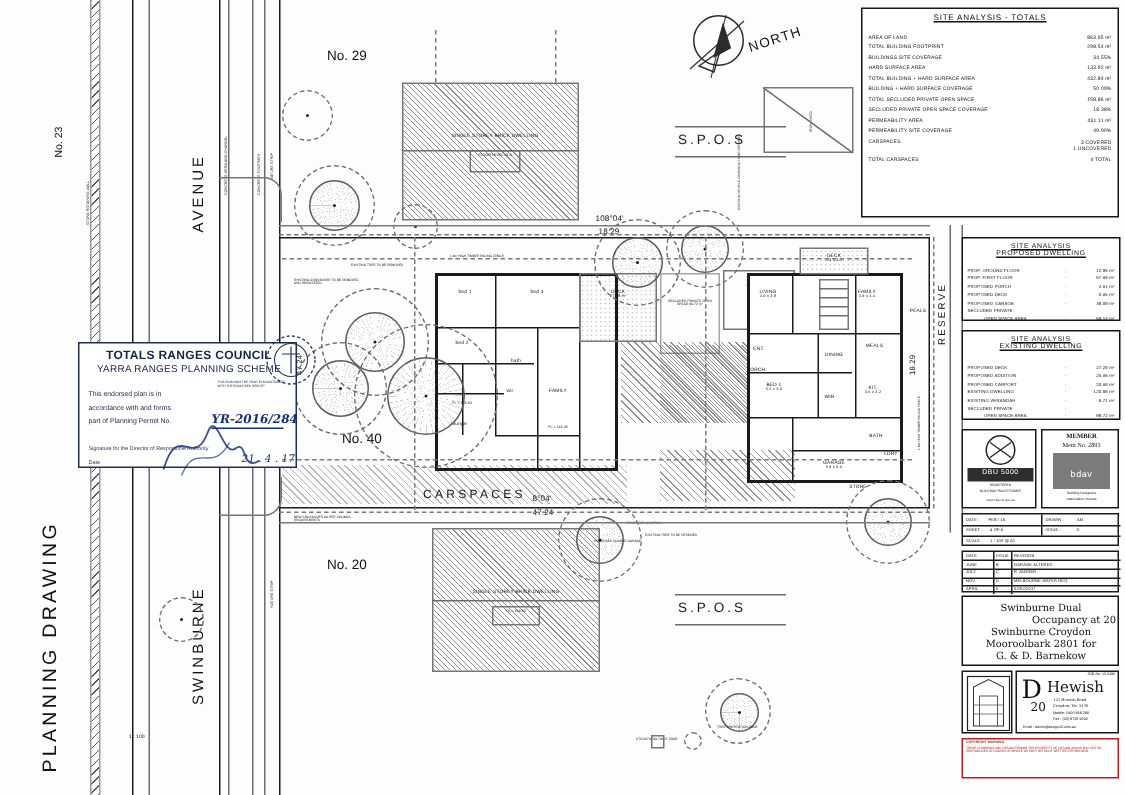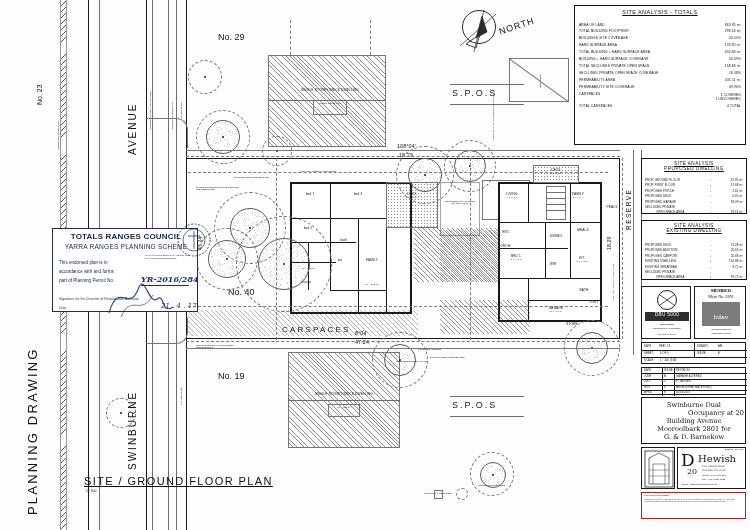--- a/index.html
+++ b/index.html
@@ -258,21 +258,21 @@
   <div class="t sml rot90" style="left:190px; top:262px; font-size:5.2px;">188°04'</div>
   <div class="t sml rot90" style="left:198px; top:250px; font-size:5.2px;">47.24</div>
 
   <div class="t med rot90" style="left:626px; top:230px; letter-spacing:1.5px; font-size:6.5px;">RESERVE</div>
   <div class="ln vl thin" style="left:633px; top:150px; height:205px;"></div>
   <div class="ln vl thin" style="left:641px; top:150px; height:205px;"></div>
 
   <div class="t big" style="left:218px; top:33px; font-size:9px;">No. 29</div>
   <div class="t med rot90" style="left:36px; top:105px; font-size:7px;">No. 23</div>
   <div class="t big" style="left:228px; top:288px; font-size:9px;">No. 40</div>
-  <div class="t big" style="left:218px; top:372px; font-size:9px;">No. 19</div>
+  <div class="t big" style="left:218px; top:372px; font-size:9px;">No. 20</div>
 
   <div class="abs hatchfine box light" style="left:268px; top:55px; width:118px; height:92px;"></div>
   <div class="room" style="left:330px; top:88px;">
     <div class="nm">SINGLE STOREY BRICK DWELLING</div>
   </div>
   <div class="box light" style="left:313px; top:100px; width:34px; height:15px;"></div>
   <div class="t micro c" style="left:330px; top:103px;">FLOOR LEVEL 24.0</div>
   <div class="dash-v" style="left:290px; top:20px; height:35px;"></div>
   <div class="dash-v" style="left:370px; top:20px; height:35px;"></div>
   <div class="ln hl thin" style="left:268px; top:100px; width:118px;"></div>
@@ -697,21 +697,21 @@
     <div class="tbcell" style="left:34px; top:17.7px;">MELBOURNE WATER REQ.</div>
 
     <div class="tbcell" style="left:2px; top:23.2px;">APRIL</div>
     <div class="tbcell" style="left:22px; top:23.2px;">E</div>
     <div class="tbcell" style="left:34px; top:23.2px;">02/02/2017</div>
   </div>
 
   <div class="panel" style="left:641px; top:397px; width:105px; height:47px;">
     <div class="t c" style="left:52px; top:4px; font-size:6.6px; font-family:'DejaVu Serif',serif;">Swinburne Dual</div>
     <div class="t c" style="left:52px; top:12px; font-size:6.6px; font-family:'DejaVu Serif',serif;padding-left:44px;">Occupancy at 20</div>
-    <div class="t c" style="left:52px; top:20px; font-size:6.6px; font-family:'DejaVu Serif',serif;">Building Avenue</div>
+    <div class="t c" style="left:52px; top:20px; font-size:6.6px; font-family:'DejaVu Serif',serif;">Swinburne Croydon</div>
     <div class="t c" style="left:52px; top:28px; font-size:6.6px; font-family:'DejaVu Serif',serif;">Mooroolbark 2801 for</div>
     <div class="t c" style="left:52px; top:36px; font-size:6.6px; font-family:'DejaVu Serif',serif;">G. &amp; D. Barnekow</div>
   </div>
 
   <div class="logobox" style="left:641px; top:447px; width:34px; height:42px;">
     <svg class="abs" width="30" height="38" style="left:2px; top:2px;">
       <rect x="1" y="1" width="28" height="36" fill="none" stroke="#222" stroke-width="0.8"></rect>
       <path d="M5 34 L5 8 L15 3 L25 8 L25 34 Z" fill="none" stroke="#333" stroke-width="0.7"></path>
       <path d="M9 34 L9 14 L21 14 L21 34" fill="none" stroke="#444" stroke-width="0.6"></path>
       <line x1="5" y1="20" x2="25" y2="20" stroke="#555" stroke-width="0.5"></line>
@@ -752,21 +752,20 @@
       <path d="M16 44 C 26 20, 36 44, 48 22" fill="none" stroke="#16307a" stroke-width="0.9" opacity="0.7"></path>
     </svg>
   </div>
 
   <svg class="abs" width="36" height="36" style="left:176px; top:222px;">
     <circle cx="18" cy="18" r="16" fill="none" stroke="#24365e" stroke-width="0.9" stroke-dasharray="2 1.6"></circle>
     <circle cx="18" cy="18" r="11" fill="none" stroke="#24365e" stroke-width="0.7"></circle>
     <path d="M18 9 L18 27 M12 14 L24 14" stroke="#24365e" stroke-width="0.8"></path>
   </svg>
 
-  <div class="t" style="left:84px; top:476px; font-size:11px; letter-spacing:1.4px; text-decoration:underline;">SITE / GROUND FLOOR PLAN</div>
   <div class="t" style="left:86px; top:490px; font-size:3.4px;">1 : 100</div>
 
   <div class="dash-h" style="left:186px; top:156px; width:434px;"></div>
   <div class="dash-h" style="left:186px; top:341px; width:434px;"></div>
   <div class="dash-v" style="left:622px; top:158px; height:181px;"></div>
 
   <div class="dash-h" style="left:188px; top:306px; width:420px;"></div>
   <div class="dash-h" style="left:188px; top:172px; width:420px;"></div>
   <div class="dash-v" style="left:276px; top:158px; height:182px;"></div>
   <div class="dash-v" style="left:470px; top:158px; height:182px;"></div>

